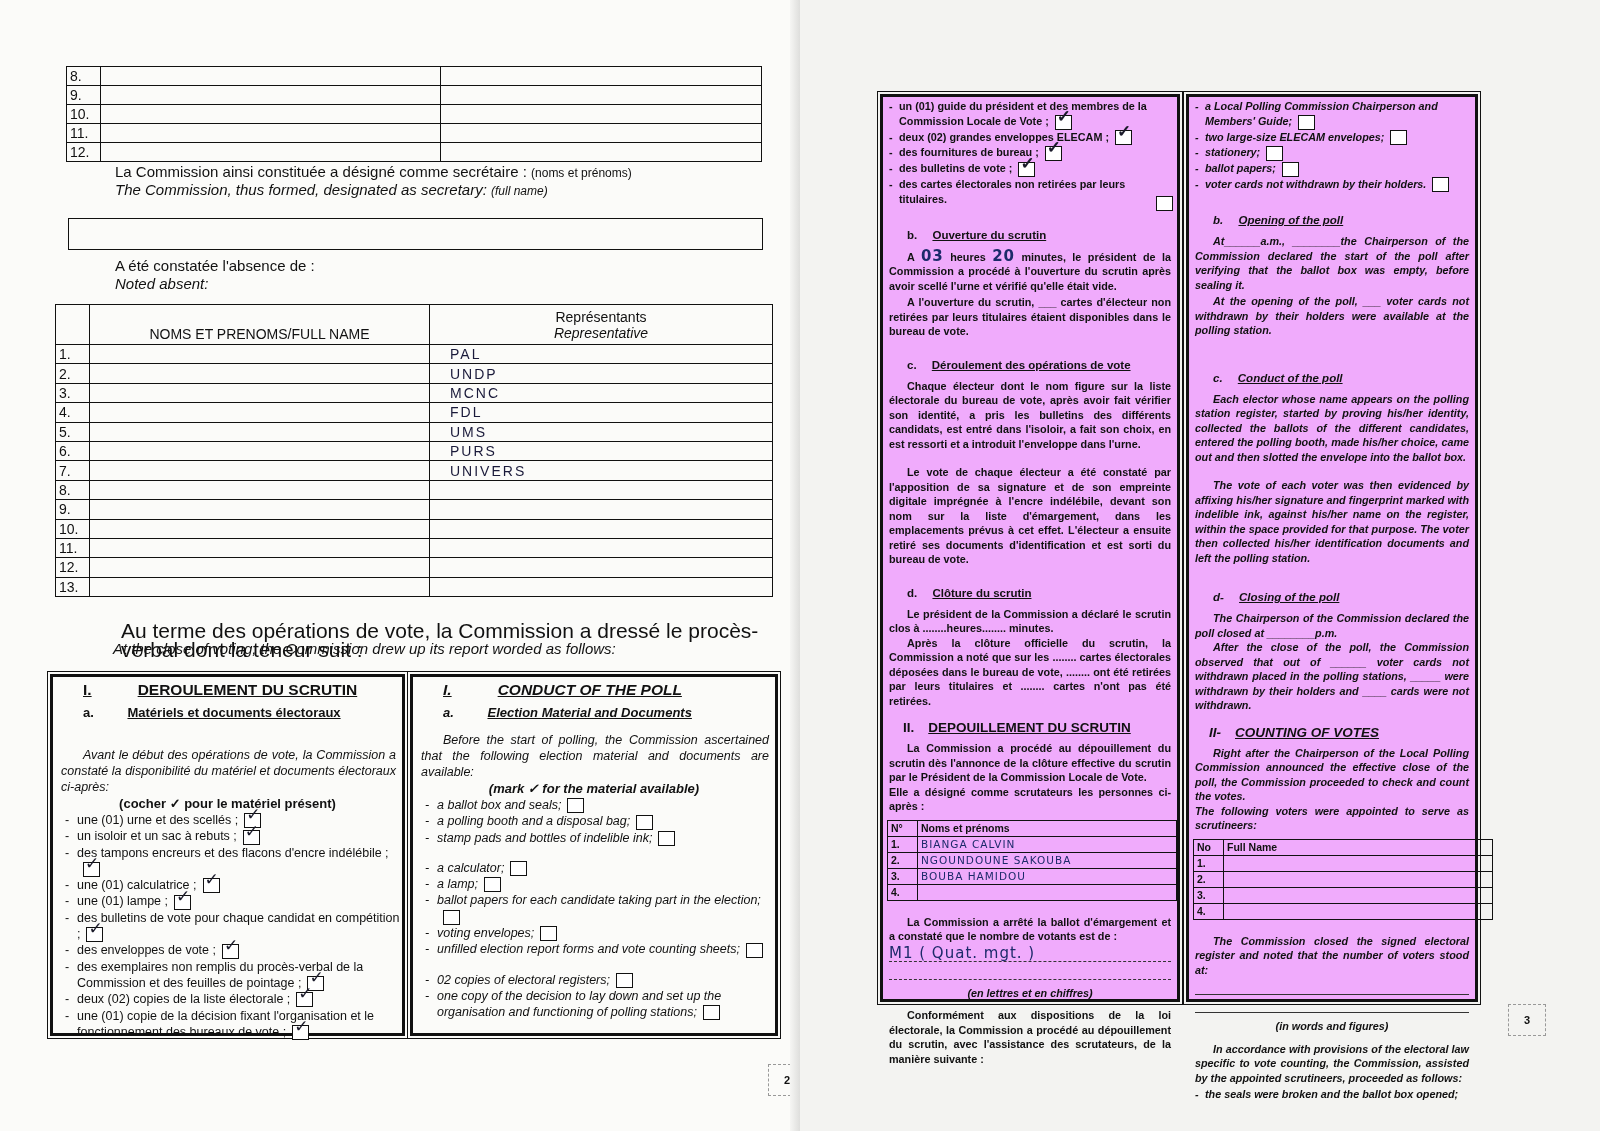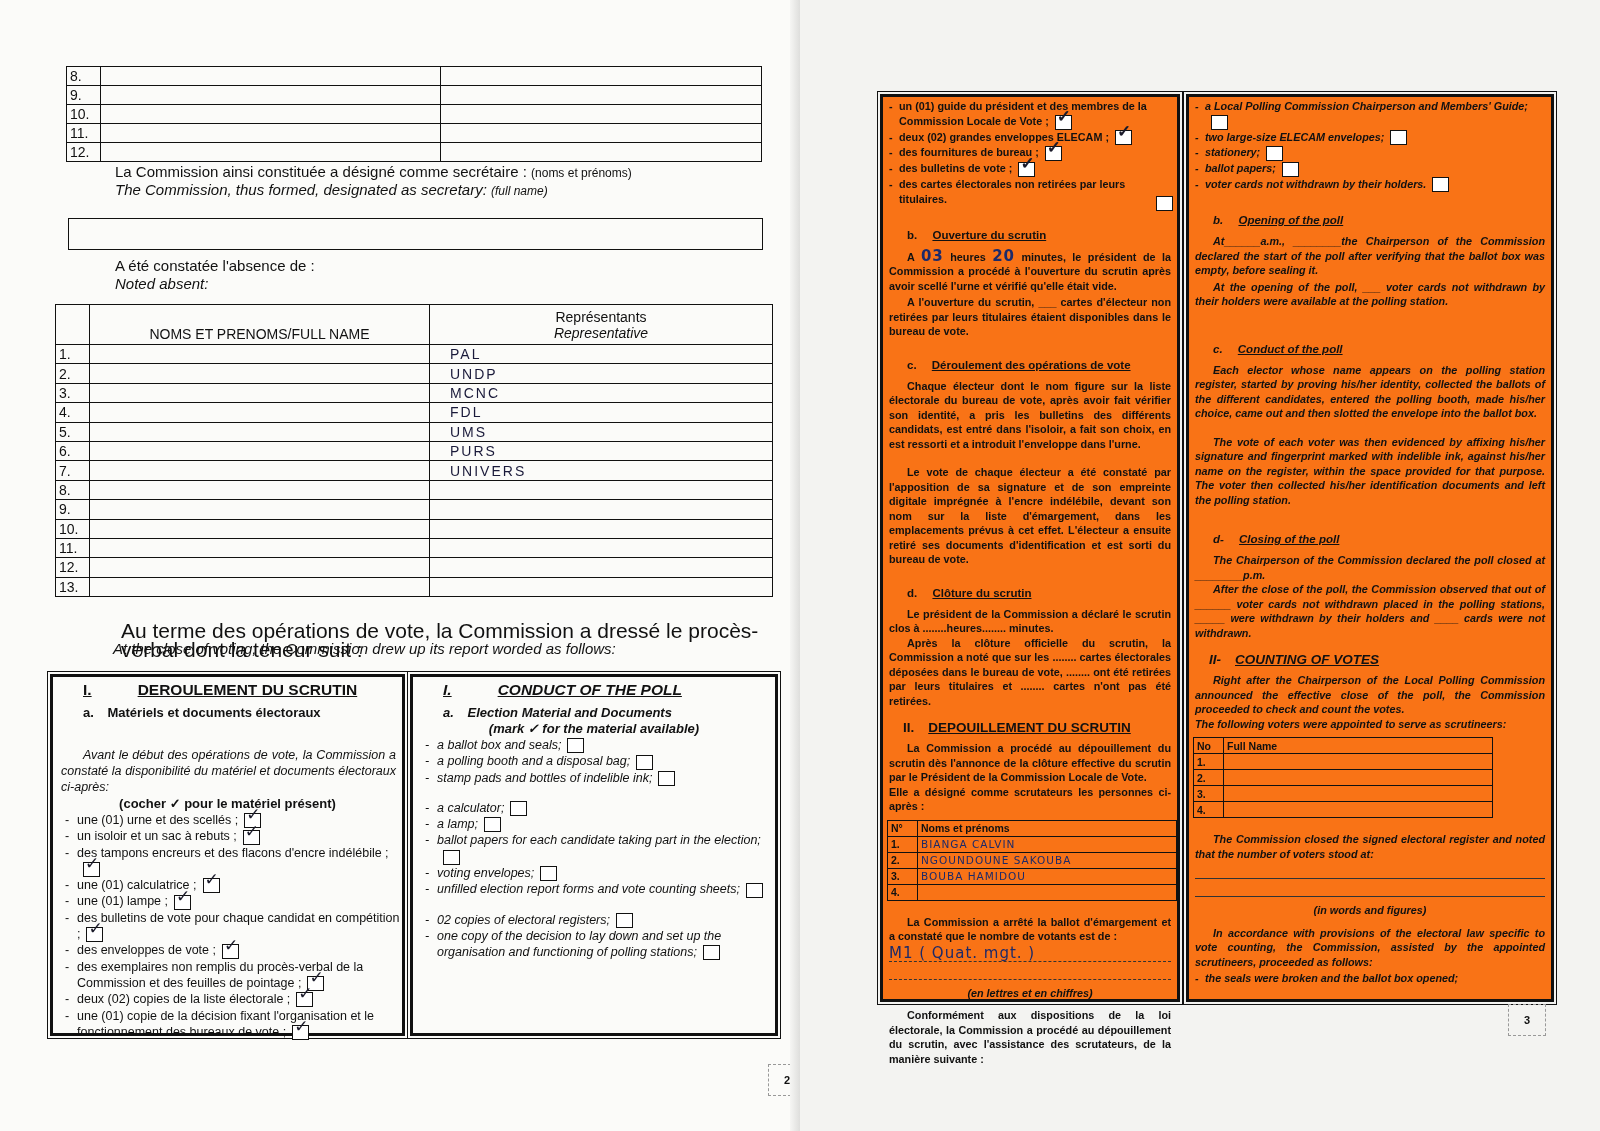--- a/index.html
+++ b/index.html
@@ -27,34 +27,34 @@
   .absent-table th { font-weight: normal; font-size: 14px; height: 40px; }
   .absent-table td { height: 19.4px; font-size: 14px; }
   .hand { font-family: "DejaVu Sans", sans-serif; color: #1a1a3a; font-size: 17px; letter-spacing: 2px; padding-left: 20px; }
 
   .frame { position: absolute; border: 3px solid #111; outline: 1px solid #111; outline-offset: 2px; background: #fbfbf9; }
   .frame-fr { left: 50px; top: 674px; width: 355px; height: 362px; }
   .frame-en { left: 410px; top: 674px; width: 368px; height: 362px; }
   .sec-title { font-size: 15.5px; font-weight: bold; text-decoration: underline; display: flex; gap: 46px; padding: 4px 0 0 30px; }
   .sec-title .roman { text-decoration: none; }
   .sub-title { font-size: 13px; font-weight: bold; padding: 6px 0 0 30px; }
-  .sub-title .lbl { margin-left: 10px; }
+  .sub-title .lbl { text-decoration: underline; margin-left: 30px; }
   .para { font-size: 12.5px; line-height: 16px; text-align: justify; padding: 10px 6px 0 8px; text-indent: 22px; }
   .center-note { text-align: center; font-size: 13px; font-weight: bold; padding: 1px 0; }
   ul.items { list-style: none; font-size: 12.5px; line-height: 16.3px; padding-left: 12px; }
   ul.items li { position: relative; padding-left: 12px; }
   ul.items li::before { content: "-"; position: absolute; left: 0; }
   .cb { display: inline-block; width: 17px; height: 15px; border: 1.5px solid #111; vertical-align: middle; margin-left: 6px; position: relative; background: #fff; }
   .cb.checked::after { content: "✓"; position: absolute; left: 1px; top: -7px; font-size: 17px; color: #1a1a2a; }
   .en { font-style: italic; }
 
   
-  .rframe { position: absolute; border: 3px solid #111; outline: 1px solid #111; outline-offset: 2px; background: #f97316; }
+  .rframe { position: absolute; border: 3px solid #111; outline: 1px solid #111; outline-offset: 2px; background: #f0abfc; }
   .rframe-fr { left: 880px; top: 94px; width: 300px; height: 908px; }
-  .rframe-en { left: 1186px; top: 94px; width: 368px; height: 908px; }
+  .rframe-en { left: 1186px; top: 94px; width: 292px; height: 908px; }
   .r-items { list-style: none; font-size: 10.8px; font-weight: bold; line-height: 15px; padding: 2px 4px 0 6px; }
   .r-items li { position: relative; padding-left: 10px; }
   .r-items li::before { content: "-"; position: absolute; left: 0; }
   .r-sub { font-size: 11.5px; font-weight: bold; padding: 12px 0 2px 24px; }
   .r-sub .lbl { text-decoration: underline; margin-left: 12px; }
   .r-para { font-size: 10.8px; line-height: 14.5px; text-align: justify; padding: 6px 6px 0 6px; text-indent: 18px; }
   .r-title { font-size: 13.5px; font-weight: bold; padding: 12px 0 0 20px; display: flex; gap: 14px; }
   .r-title .t { text-decoration: underline; }
   .italic { font-style: italic; }
   .handwrite { font-family: "DejaVu Sans", sans-serif; color: #1c2a6a; font-size: 15px; letter-spacing: 1px; }
@@ -222,20 +222,21 @@
 
   <div class="frame frame-en">
     <div class="sec-title en">
       <span class="roman">I.</span>
       <span>CONDUCT OF THE POLL</span>
     </div>
     <div class="sub-title en">
       <span>a.</span>
       <span class="lbl">Election Material and Documents</span>
     </div>
+    <div class="para en" style="padding-top:12px;">Before the start of polling, the Commission ascertained that the following election material and documents are available:</div>
     <div class="center-note en">(mark ✓ for the material available)</div>
     <ul class="items en">
       <li><span>a ballot box and seals;</span><span class="cb"></span></li>
       <li><span>a polling booth and a disposal bag;</span><span class="cb"></span></li>
       <li style="margin-bottom:14px;"><span>stamp pads and bottles of indelible ink;</span><span class="cb"></span></li>
       <li><span>a calculator;</span><span class="cb"></span></li>
       <li><span>a lamp;</span><span class="cb"></span></li>
       <li><span>ballot papers for each candidate taking part in the election;</span><span class="cb"></span></li>
       <li><span>voting envelopes;</span><span class="cb"></span></li>
       <li style="margin-bottom:14px;"><span>unfilled election report forms and vote counting sheets;</span><span class="cb"></span></li>

